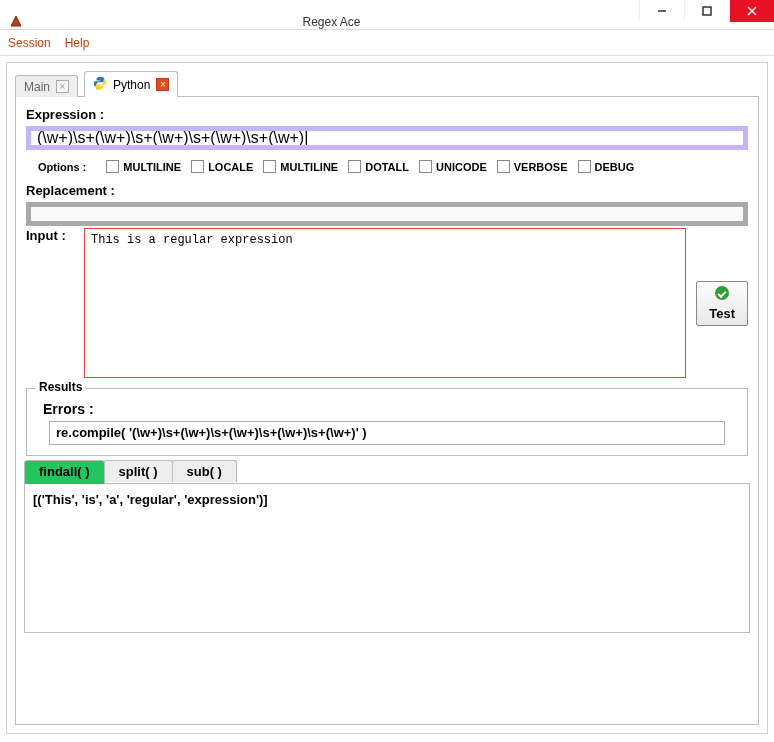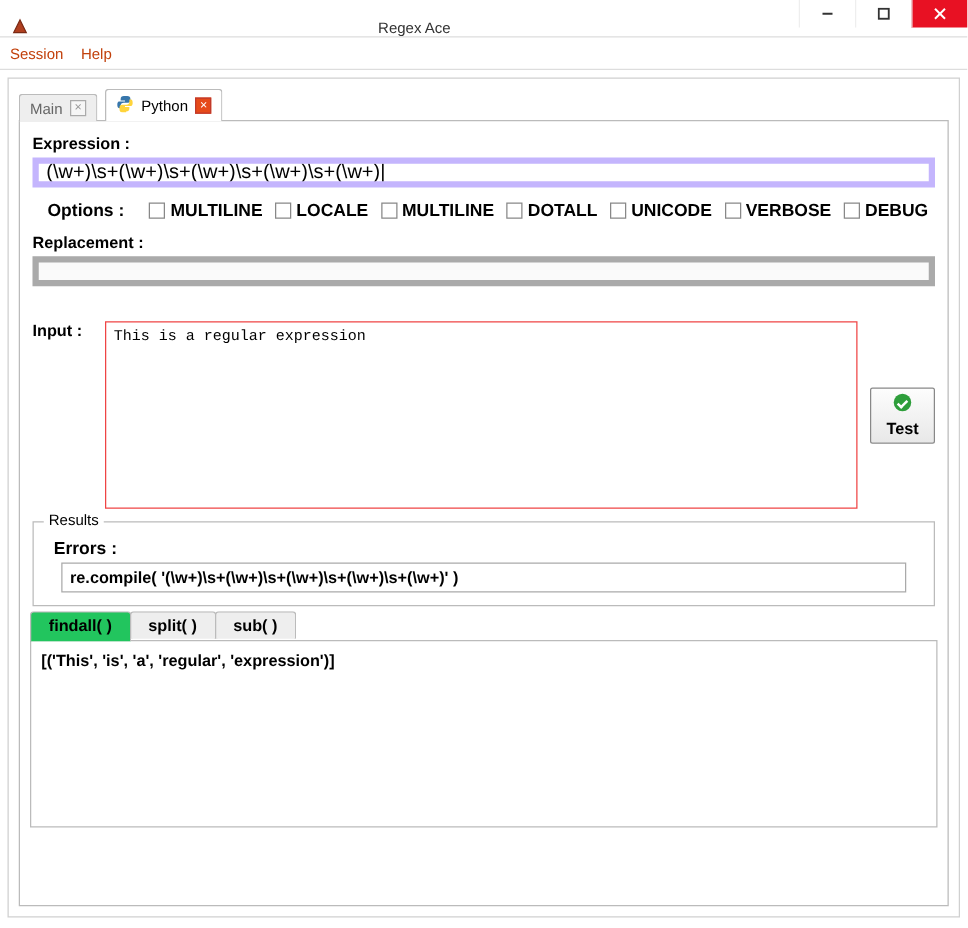--- a/index.html
+++ b/index.html
@@ -135,21 +135,21 @@
   .repl-input {
     border-color: #aaa;
     background: #fafafa;
   }
   .options-row {
     display: flex;
     align-items: center;
     gap: 10px;
     margin: 10px 0 10px 0;
     font-family: Arial, sans-serif;
-    font-size: 14px;
+    font-size: 11px;
     font-weight: bold;
   }
   .options-row .opt-lbl {
     margin-right: 10px;
     margin-left: 12px;
   }
   .chk {
     display: inline-flex;
     align-items: center;
     gap: 4px;
@@ -157,21 +157,21 @@
   .chkbox {
     width: 13px; height: 13px;
     border: 1px solid #888;
     background: #fff;
     display: inline-block;
   }
   .input-row {
     display: flex;
     align-items: center;
     gap: 10px;
-    margin-top: 28px;
+    margin-top: 2px;
   }
   .input-row .lbl { align-self: flex-start; width: 48px;}
   .input-ta {
     flex: 1;
     height: 150px;
     border: 1px solid #ef4444;
     padding: 4px 6px;
     font-family: Liberation Mono, monospace;
     font-size: 12px;
     resize: none;
@@ -211,21 +211,21 @@
     position: relative;
     border: 1px solid #bbb;
     padding: 10px 10px 4px 10px;
   }
   .results-legend {
     position: absolute;
     top: -9px;
     left: 8px;
     background: #fff;
     padding: 0 4px;
-    font-weight: normal;
+    font-weight: bold;
     font-size: 12px;
   }
   .errors-lbl {
     font-weight: bold;
     font-size: 14px;
     margin: 2px 0 4px 6px;
     font-family: Arial, sans-serif;
   }
   .errors-box {
     margin: 0 12px 6px 12px;

